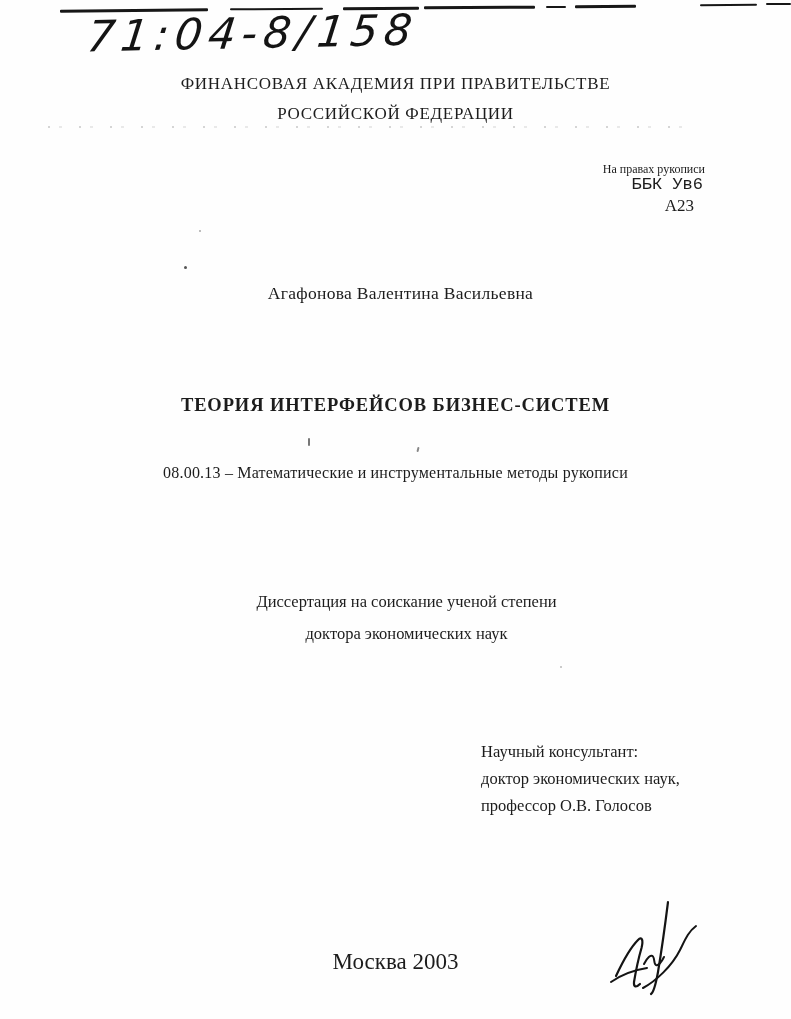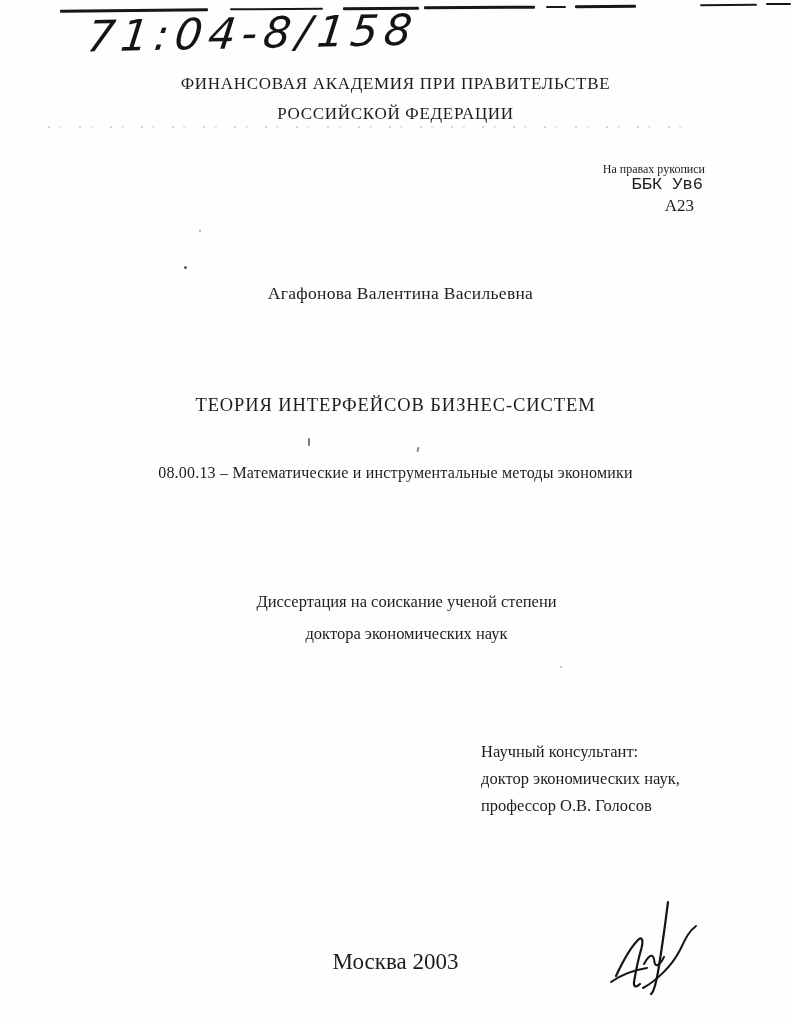--- a/index.html
+++ b/index.html
@@ -95,21 +95,21 @@
     letter-spacing: 0.3px;
     margin-top: 14px;
   }
 
   .doc-title {
     position: absolute;
     left: 0; right: 0;
     top: 395px;
     text-align: center;
     font-size: 18.5px;
-    font-weight: 400;
+    font-weight: 700;
     letter-spacing: 0.9px;
   }
 
   .specialty {
     position: absolute;
     left: 0; right: 0;
     top: 464px;
     text-align: center;
     font-size: 16px;
     letter-spacing: 0.2px;
@@ -181,21 +181,21 @@
   <div class="noise-band"></div>
 
   <div class="manuscript-note">На правах рукописи</div>
   <div class="bbk">ББК Ув6</div>
   <div class="author-code">А23</div>
 
   <div class="author-name">Агафонова Валентина Васильевна</div>
 
   <div class="doc-title">ТЕОРИЯ ИНТЕРФЕЙСОВ БИЗНЕС-СИСТЕМ</div>
 
-  <div class="specialty">08.00.13 – Математические и инструментальные методы экономики</div>
+  <div class="specialty">08.00.13 – Математические и инструментальные методы рукописи</div>
 
   <div class="thesis">Диссертация на соискание ученой степени
 доктора экономических наук</div>
 
   <div class="consultant">Научный консультант:
 доктор экономических наук,
 профессор О.В. Голосов</div>
 
   <div class="city-year">Москва 2003</div>
 

